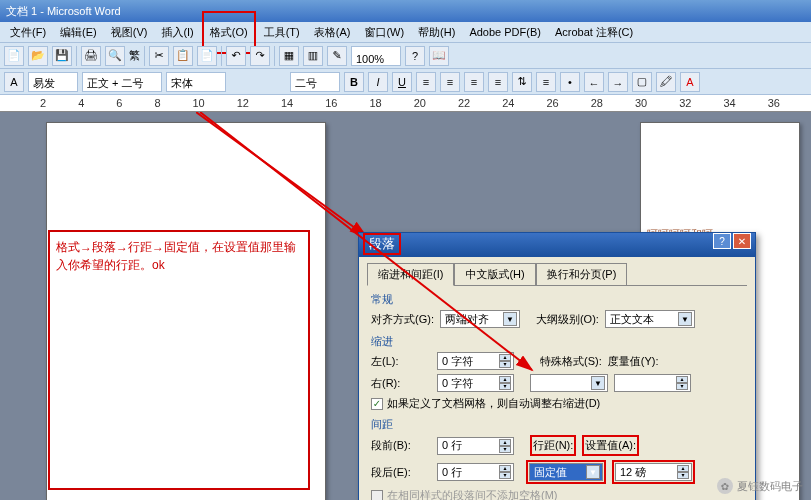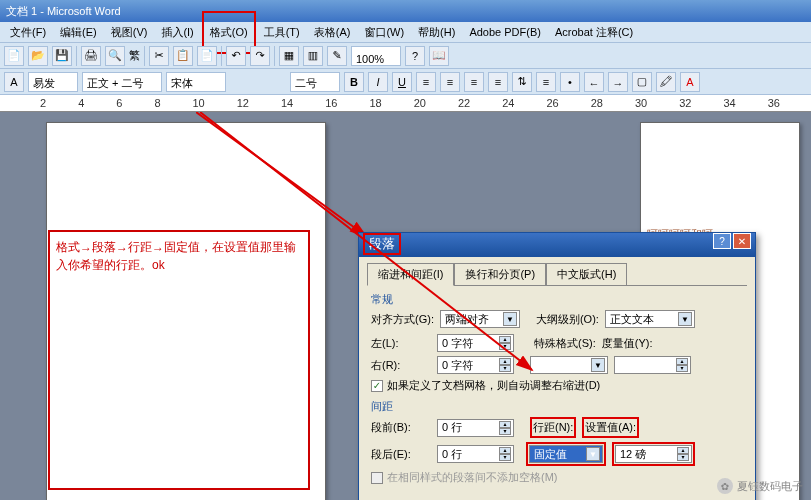--- a/index.html
+++ b/index.html
@@ -184,22 +184,22 @@
   <div class="dialog">
     <div class="dlg-title">
       <span class="dlg-title-left">段落</span>
       <div style="display:flex">
         <div class="dlg-help">?</div>
         <div class="dlg-x">✕</div>
       </div>
     </div>
     <div class="tabs">
       <div class="tab active">缩进和间距(I)</div>
+      <div class="tab">中文版式(H)</div>
       <div class="tab">换行和分页(P)</div>
-      <div class="tab">中文版式(H)</div>
     </div>
     <div class="tabline"></div>
     <div class="dlg-body">
 
       <div class="grp">
         <div class="grp-title">常规</div>
         <div class="row">
           <span class="lbl">对齐方式(G):</span>
           <div class="combo" style="width:80px">
               <span>两端对齐</span>
@@ -207,30 +207,31 @@
             </div>
           <span class="lbl" style="margin-left:10px">大纲级别(O):</span>
           <div class="combo" style="width:90px">
               <span>正文文本</span>
               <span class="arr">▼</span>
             </div>
         </div>
       </div>
 
       <div class="grp">
+        <div class="grp-title">缩进</div>
         <div class="row">
           <span class="lbl">左(L):</span>
           <div class="spin">
               <span>0 字符</span>
               <span class="btns">
                 <span class="sb">▴</span>
                 <span class="sb">▾</span>
               </span>
             </div>
-          <span class="lbl" style="margin-left:14px">特殊格式(S):</span>
+          <span class="lbl" style="margin-left:20px">特殊格式(S):</span>
           <span class="lbl" style="min-width:50px">度量值(Y):</span>
         </div>
         <div class="row">
           <span class="lbl">右(R):</span>
           <div class="spin">
               <span>0 字符</span>
               <span class="btns">
                 <span class="sb">▴</span>
                 <span class="sb">▾</span>
               </span>

